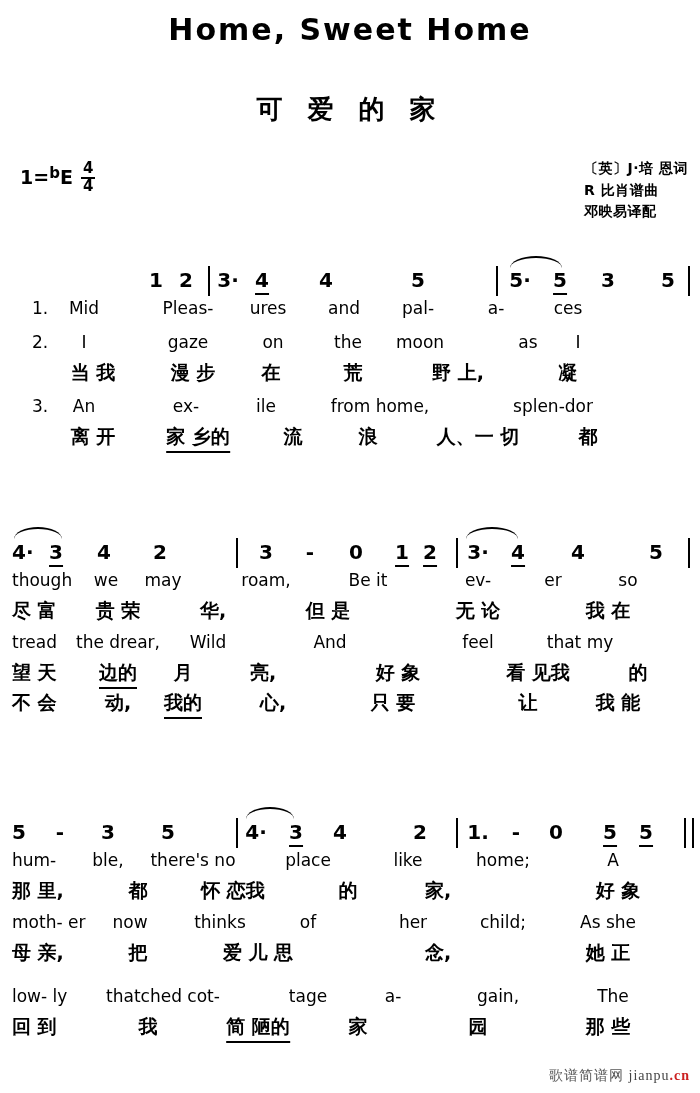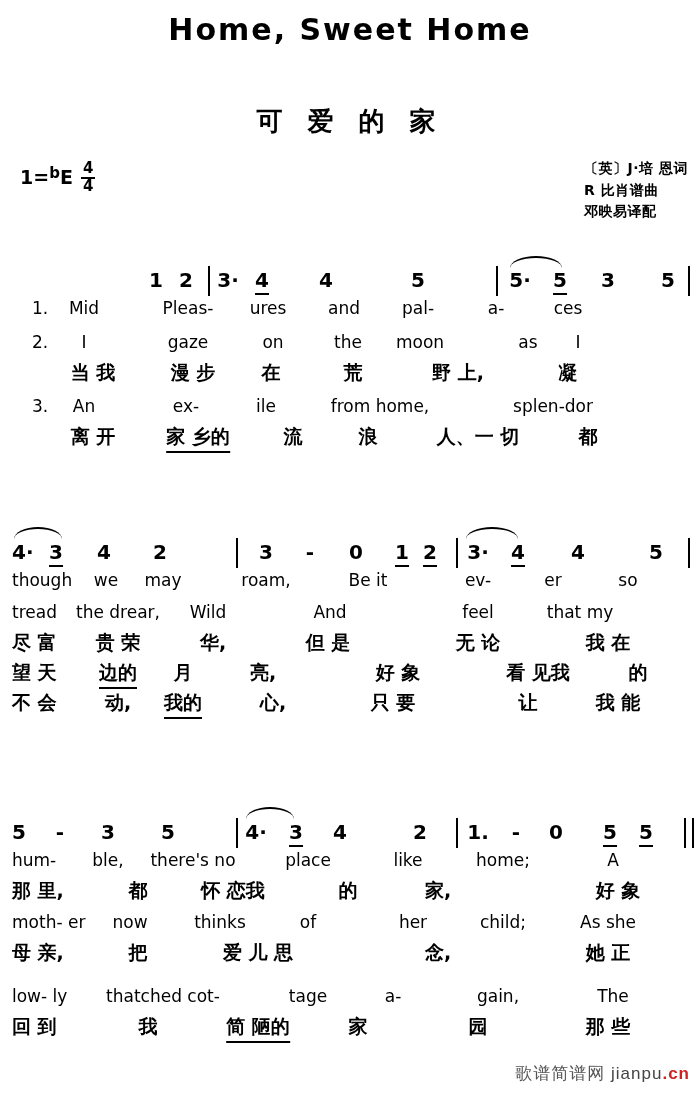--- a/index.html
+++ b/index.html
@@ -34,21 +34,20 @@
   .title-cn {
     position: absolute;
     top: 92px;
     left: 0;
     width: 700px;
     text-align: center;
     font-family: "DejaVu Sans", sans-serif;
     font-size: 26px;
     font-weight: bold;
     letter-spacing: 8px;
-    margin-top: 12px;
   }
   .key-sig {
     position: absolute;
     top: 160px;
     left: 20px;
     font-family: "DejaVu Sans", sans-serif;
     font-size: 19px;
     font-weight: bold;
     display: flex;
     align-items: center;
@@ -138,22 +137,22 @@
   .slur {
     position: absolute;
     border-top: 2px solid #000;
     border-radius: 50%/100% 100% 0 0;
     height: 10px;
   }
   .watermark {
     position: absolute;
     right: 10px;
     bottom: 8px;
-    font-family: Liberation Sans, sans-serif;
-    font-size: 17px;
+    font-family: Liberation Serif, serif;
+    font-size: 14px;
     color: #444;
     letter-spacing: 1px;
     margin-left: 36px;
   }
   .watermark .cn {
     color: #555;
   }
   .watermark .red {
     color: #cc2222;
     font-weight: bold;
@@ -280,36 +279,36 @@
       <span class="cell left" style="left:4px;">though</span>
       <span class="cell" style="left:98px;">we</span>
       <span class="cell" style="left:155px;">may</span>
       <span class="cell" style="left:258px;">roam,</span>
       <span class="cell" style="left:360px;">Be it</span>
       <span class="cell" style="left:470px;">ev-</span>
       <span class="cell" style="left:545px;">er</span>
       <span class="cell" style="left:620px;">so</span>
     </div>
 
+    <div class="lyricrow cn">
+      <span class="cell left" style="left:4px;">尽 富</span>
+      <span class="cell" style="left:110px;">贵 荣</span>
+      <span class="cell" style="left:205px;">华,</span>
+      <span class="cell" style="left:320px;">但 是</span>
+      <span class="cell" style="left:470px;">无 论</span>
+      <span class="cell" style="left:600px;">我 在</span>
+    </div>
+
     <div class="lyricrow" style="margin-top:4px;">
       <span class="cell left" style="left:4px;">tread</span>
       <span class="cell" style="left:110px;">the drear,</span>
       <span class="cell" style="left:200px;">Wild</span>
       <span class="cell" style="left:322px;">And</span>
       <span class="cell" style="left:470px;">feel</span>
       <span class="cell" style="left:572px;">that my</span>
-    </div>
-
-    <div class="lyricrow cn">
-      <span class="cell left" style="left:4px;">尽 富</span>
-      <span class="cell" style="left:110px;">贵 荣</span>
-      <span class="cell" style="left:205px;">华,</span>
-      <span class="cell" style="left:320px;">但 是</span>
-      <span class="cell" style="left:470px;">无 论</span>
-      <span class="cell" style="left:600px;">我 在</span>
     </div>
 
     <div class="lyricrow cn">
       <span class="cell left" style="left:4px;">望 天</span>
       <span class="cell und" style="left:110px;">边的</span>
       <span class="cell" style="left:175px;">月</span>
       <span class="cell" style="left:255px;">亮,</span>
       <span class="cell" style="left:390px;">好 象</span>
       <span class="cell" style="left:530px;">看 见我</span>
       <span class="cell" style="left:630px;">的</span>

